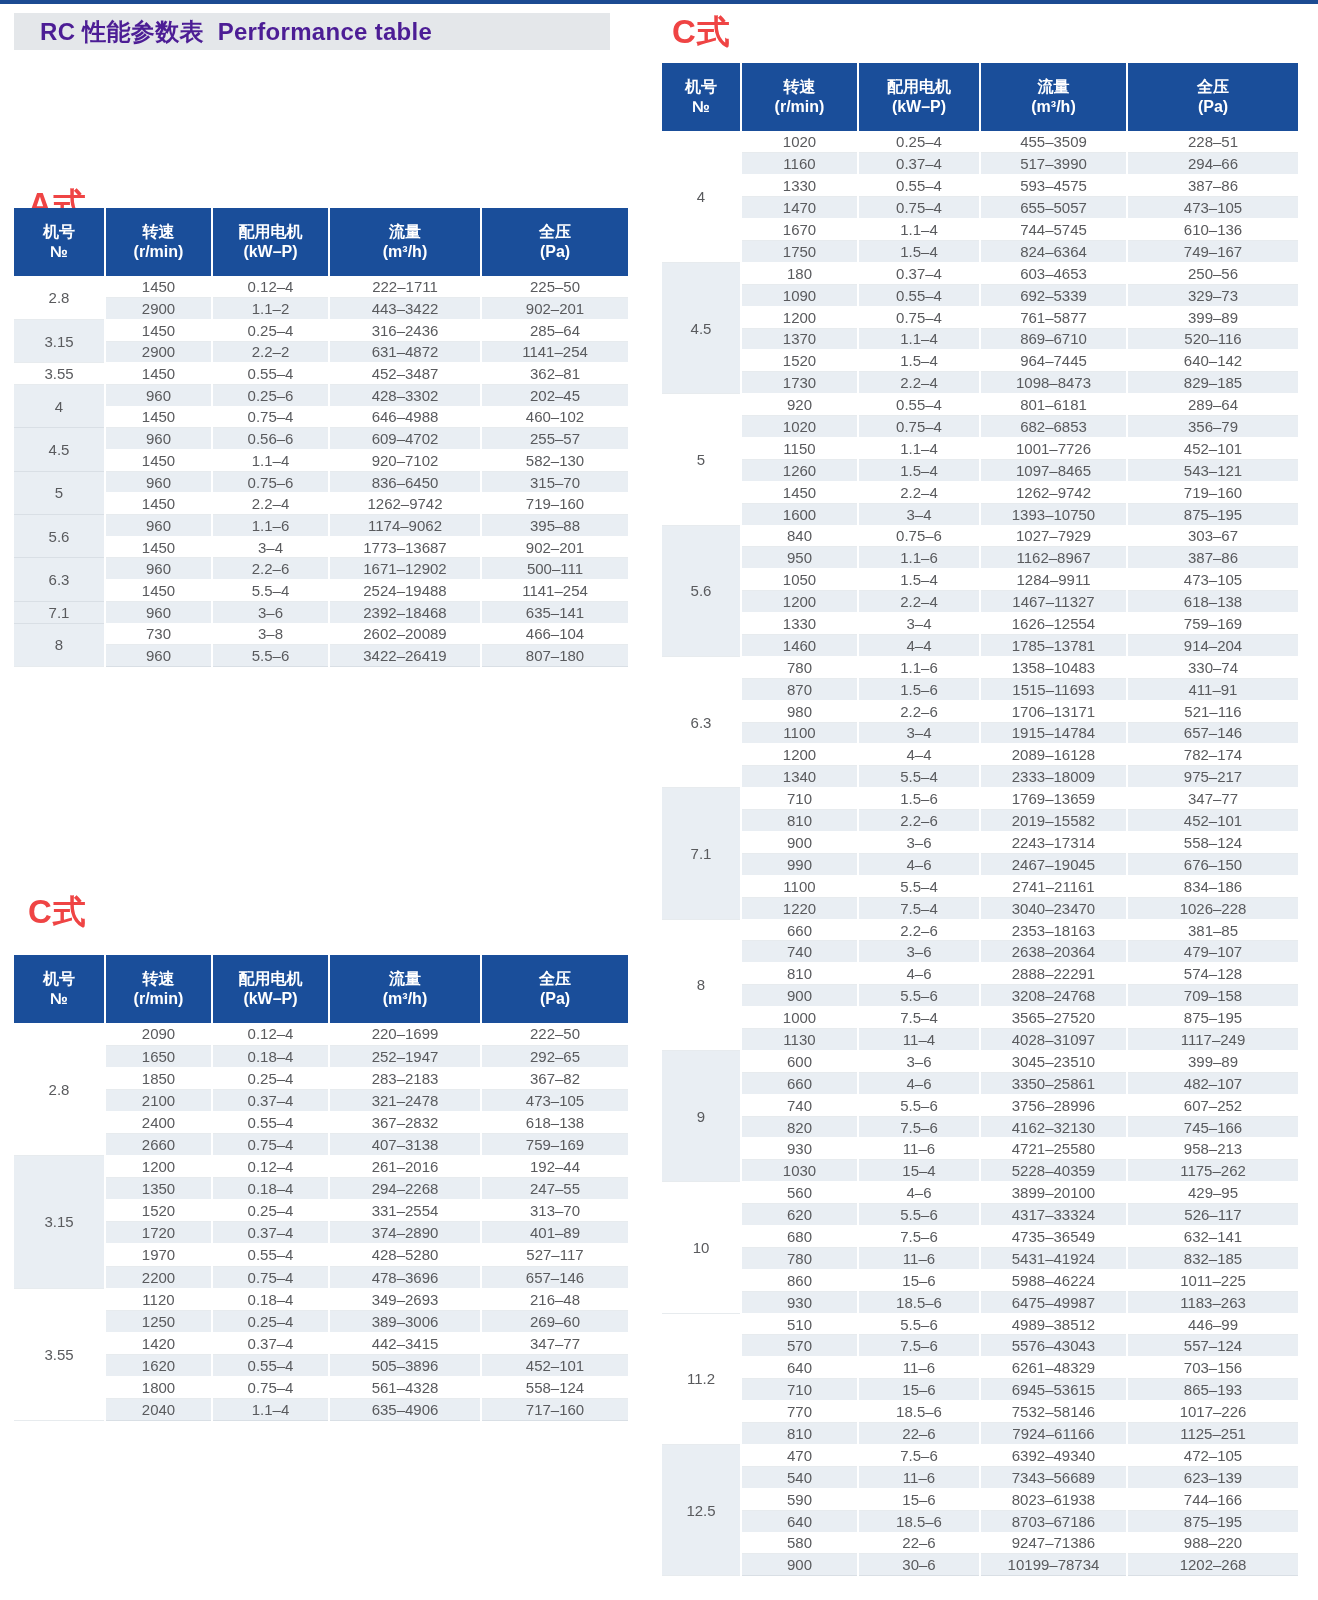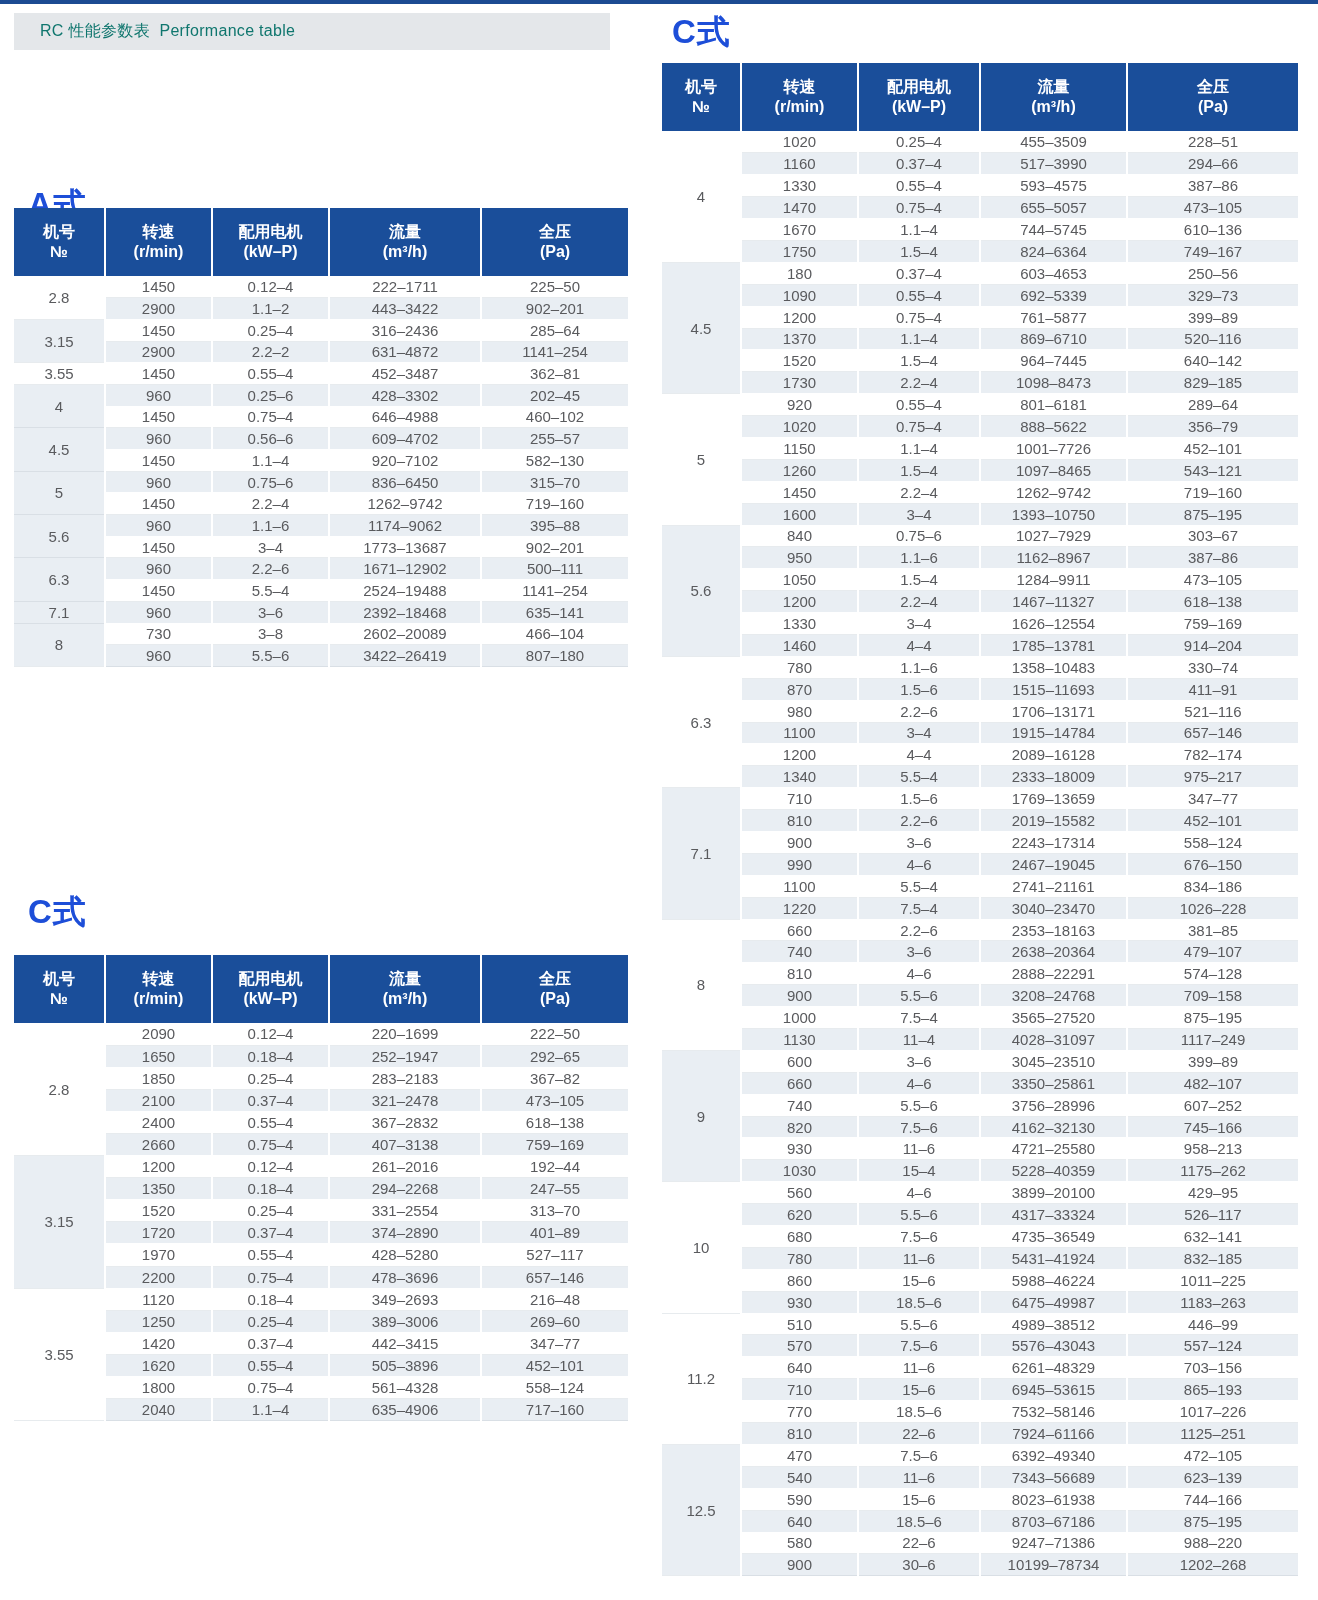--- a/index.html
+++ b/index.html
@@ -1,21 +1,21 @@
 <!DOCTYPE html>
 <html><head>
 <meta charset="utf-8">
 <style>
   html,body{margin:0;padding:0;background:#ffffff;}
   body{width:1318px;height:1600px;position:relative;font-family:"Liberation Sans",sans-serif;}
   .page{position:absolute;top:0;left:0;width:1318px;height:1600px;background:#ffffff;overflow:hidden;}
   .top-strip{position:absolute;top:0;left:0;width:100%;height:4px;background:#1c4b92;}
   .title-bar{position:absolute;left:14px;top:13px;width:596px;height:37px;background:#e4e7ea;display:flex;align-items:center;padding-left:26px;box-sizing:border-box;}
-  .title-bar .title-text{color:#0f766e;font-weight:normal;font-size:16px;letter-spacing:.3px;white-space:pre;}
-  .section-heading{position:absolute;font-size:33px;font-weight:bold;color:#1d4ed8;letter-spacing:1px;}
+  .title-bar .title-text{color:#4c1d95;font-weight:bold;font-size:24px;letter-spacing:.3px;white-space:pre;}
+  .section-heading{position:absolute;font-size:33px;font-weight:bold;color:#ef4444;letter-spacing:1px;}
   #heading-a{left:28px;top:158px;margin-top:25px;}
   #heading-c-left{left:28px;top:890px;}
   #heading-c-right{left:672px;top:10px;}
 
   table.data-table{position:absolute;border-collapse:collapse;table-layout:fixed;}
   #table-a{left:14px;top:208px;width:606px;}
   #table-c-left{left:14px;top:955px;width:606px;}
   #table-c-right{left:662px;top:63px;width:628px;}
 
   .data-table th{background:#1a4e9a;color:#ffffff;font-weight:bold;font-size:16px;line-height:1.25;padding:14px 0;border-right:2px solid #ffffff;text-align:center;vertical-align:middle;}
@@ -451,21 +451,21 @@
         <tr>
           <td rowspan="6" class="group-cell col0">5</td>
           <td class="col1">920</td>
           <td class="col2">0.55–4</td>
           <td class="col3">801–6181</td>
           <td class="col4">289–64</td>
         </tr>
         <tr class="alt">
           <td class="col1">1020</td>
           <td class="col2">0.75–4</td>
-          <td class="col3">888–5622</td>
+          <td class="col3">682–6853</td>
           <td class="col4">356–79</td>
         </tr>
         <tr>
           <td class="col1">1150</td>
           <td class="col2">1.1–4</td>
           <td class="col3">1001–7726</td>
           <td class="col4">452–101</td>
         </tr>
         <tr class="alt">
           <td class="col1">1260</td>

